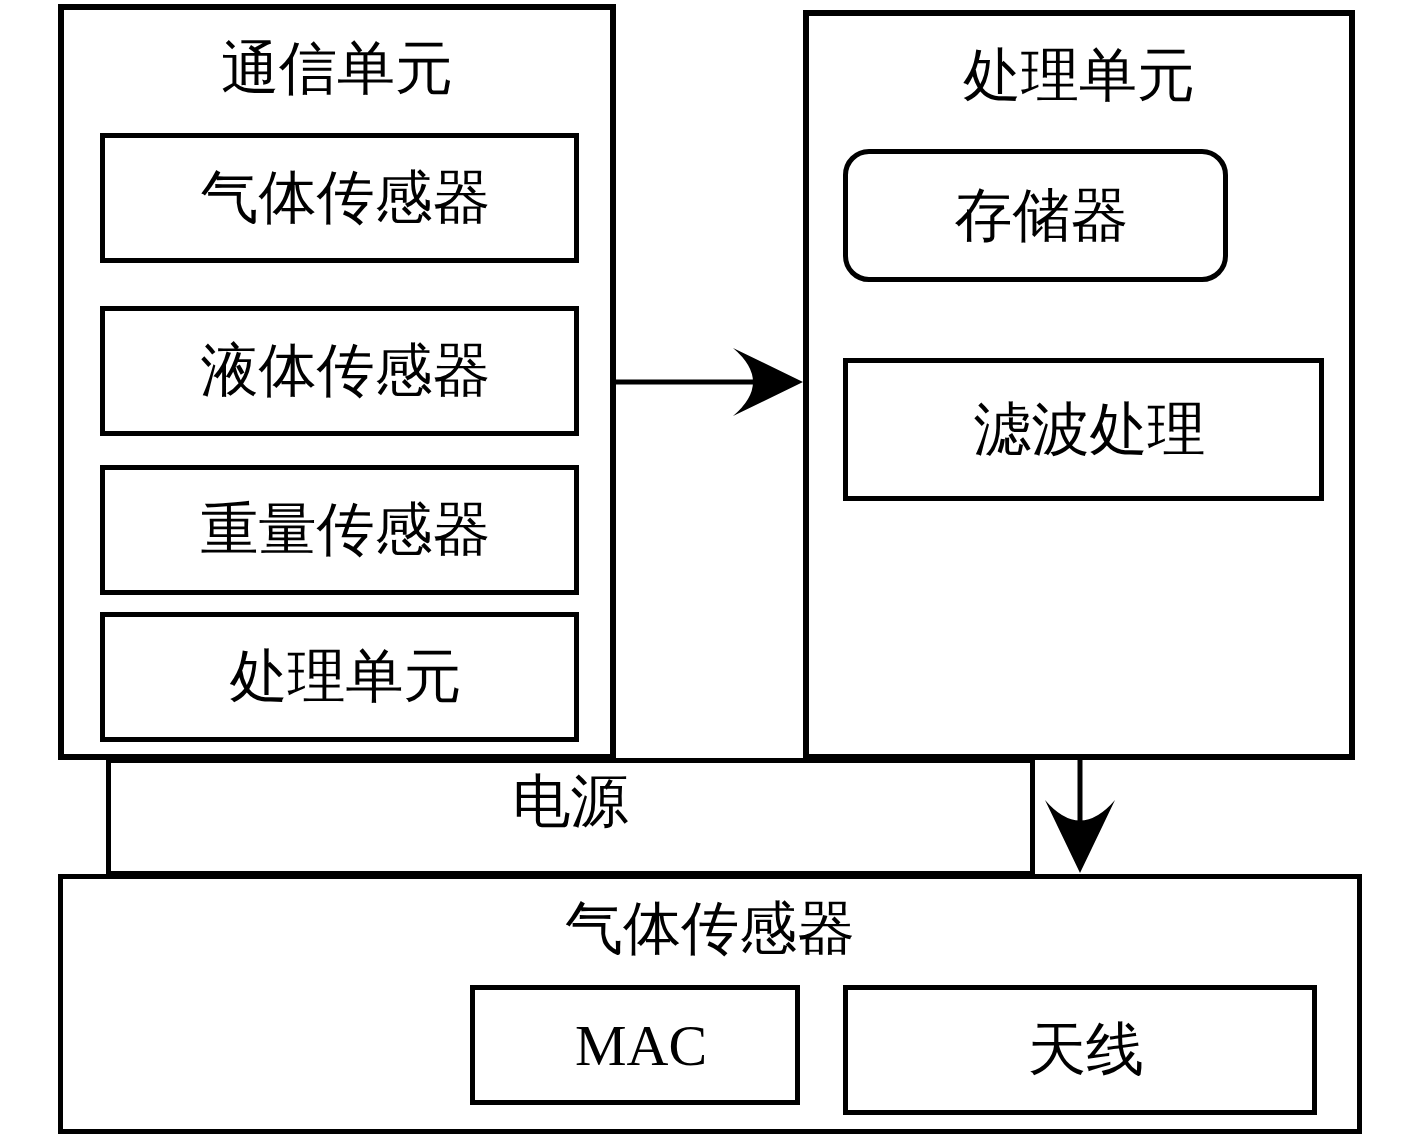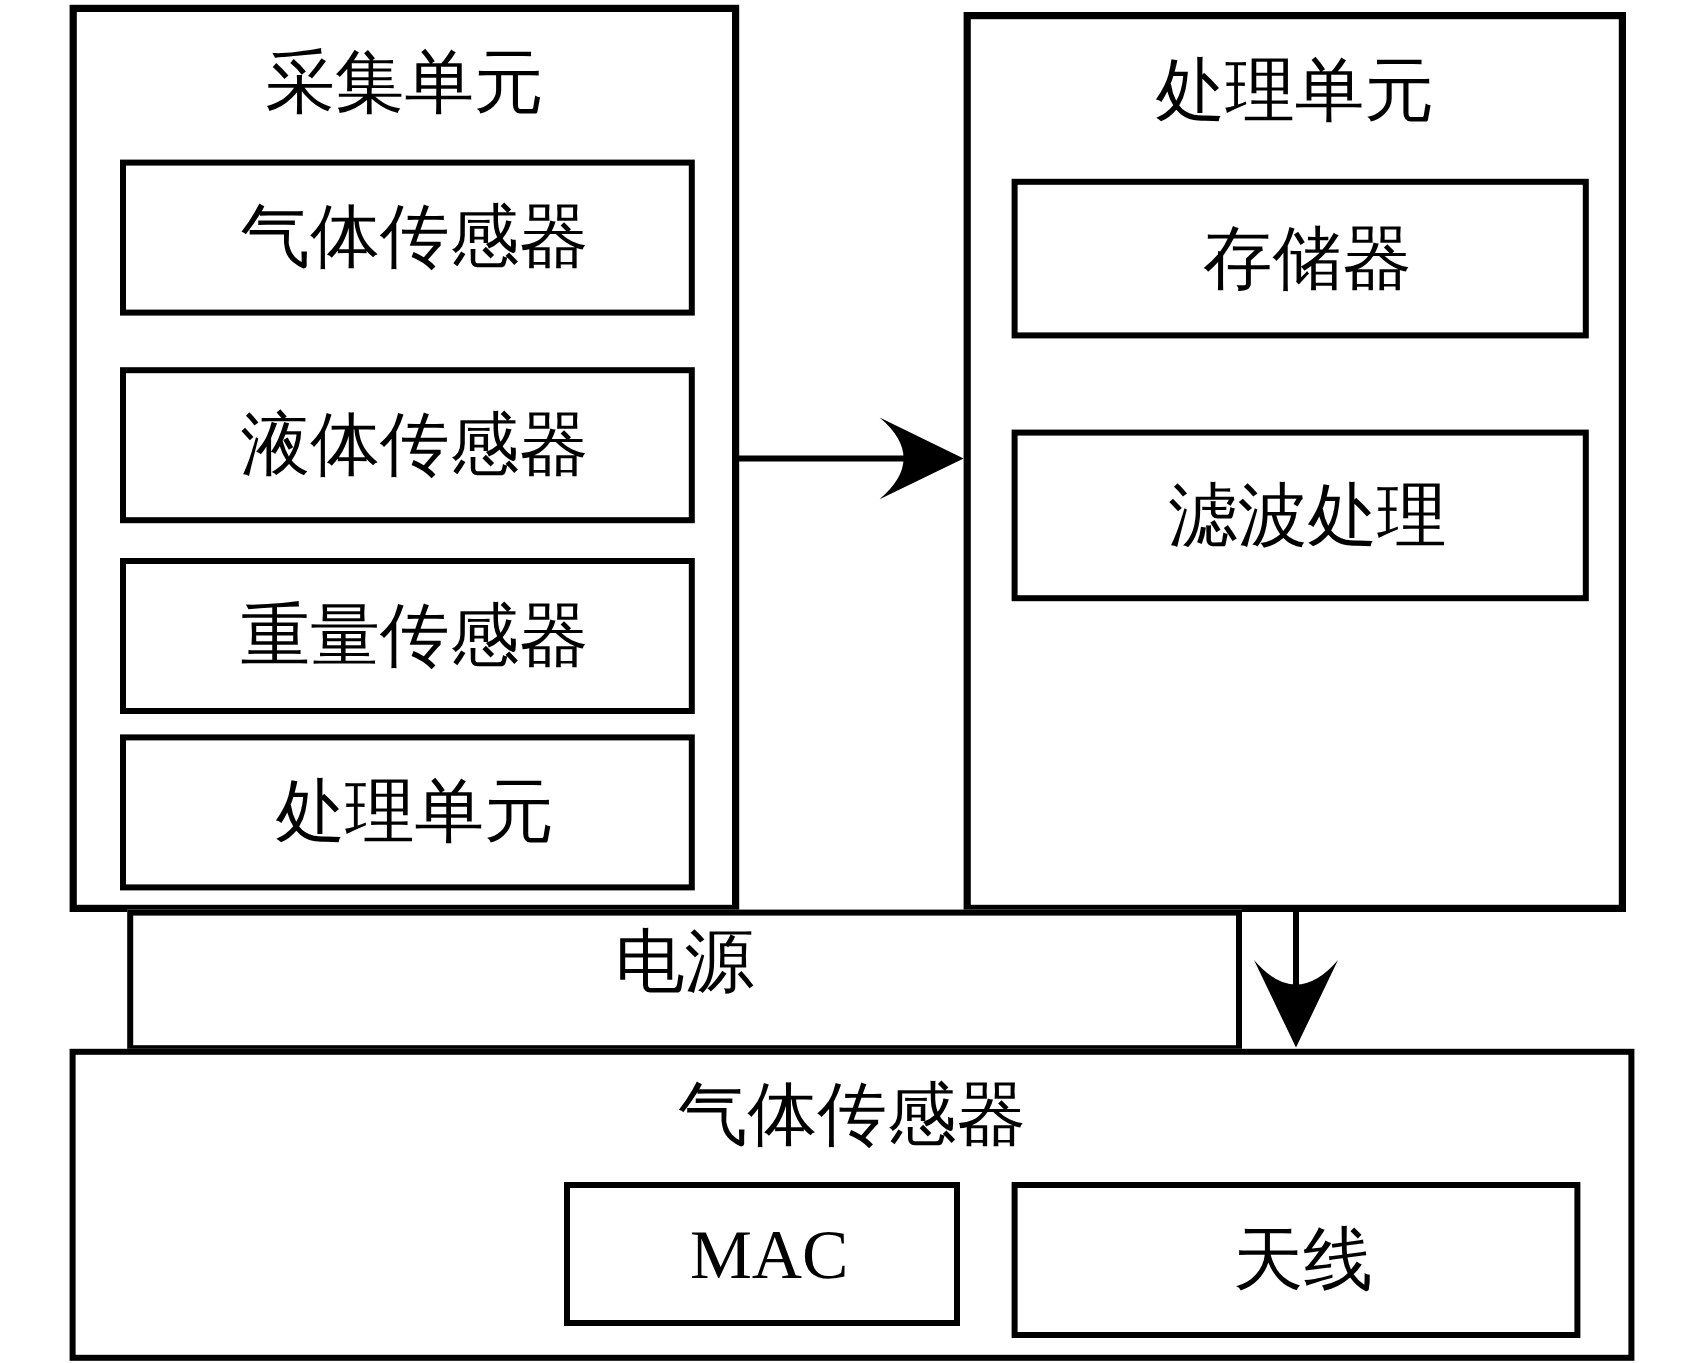--- a/index.html
+++ b/index.html
@@ -25,30 +25,30 @@
   #arrows { position:absolute; left:0; top:0; width:1417px; height:1136px; pointer-events:none; }
   #arrows line { stroke:var(--line); stroke-width:5; }
   #arrows path { fill:var(--line); stroke:none; }
 </style>
 </head>
 <body>
 
 <div id="stage">
 
   <div class="outer-box" style="left:58px; top:4px; width:558px; height:756px;">
-    <div class="unit-title" style="top:28px;">采集单元</div>
+    <div class="unit-title" style="top:28px;">通信单元</div>
     <div class="inner-box" style="left:36px; top:123px; width:479px; height:130px;">气体传感器</div>
     <div class="inner-box" style="left:36px; top:296px; width:479px; height:130px;">液体传感器</div>
     <div class="inner-box" style="left:36px; top:455px; width:479px; height:130px;">重量传感器</div>
     <div class="inner-box" style="left:36px; top:602px; width:479px; height:130px;">处理单元</div>
   </div>
 
   <div class="outer-box" style="left:803px; top:10px; width:552px; height:750px;">
     <div class="unit-title" style="top:29px;">处理单元</div>
-    <div class="inner-box" style="left:34px; top:133px; width:481px; height:133px;">存储器</div>
+    <div class="inner-box" style="left:34px; top:133px; width:385px; height:133px;border-radius:26px;">存储器</div>
     <div class="inner-box" style="left:34px; top:342px; width:481px; height:143px;">滤波处理</div>
   </div>
 
   <div class="thin-box flex-center" style="left:58px; top:758px; width:929px; height:118px;">
     <span>电源</span>
   </div>
 
   <div class="thin-box" style="left:58px; top:874px; width:1304px; height:260px;">
     <div class="unit-title" style="top:19px;">气体传感器</div>
     <div class="inner-box" style="left:407px; top:106px; width:330px; height:120px;">MAC</div>

